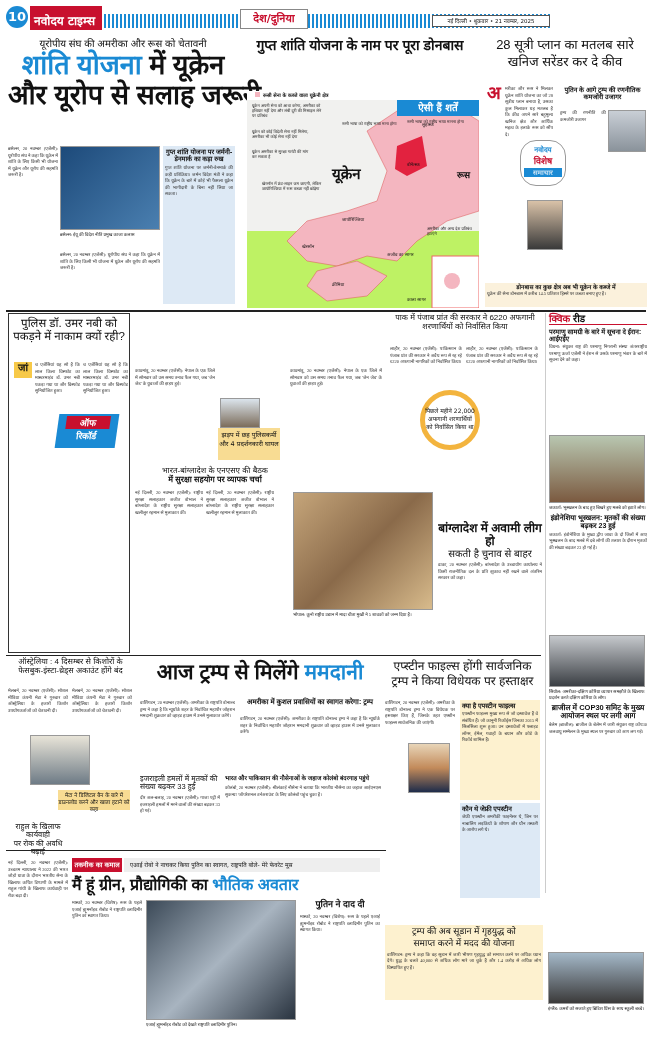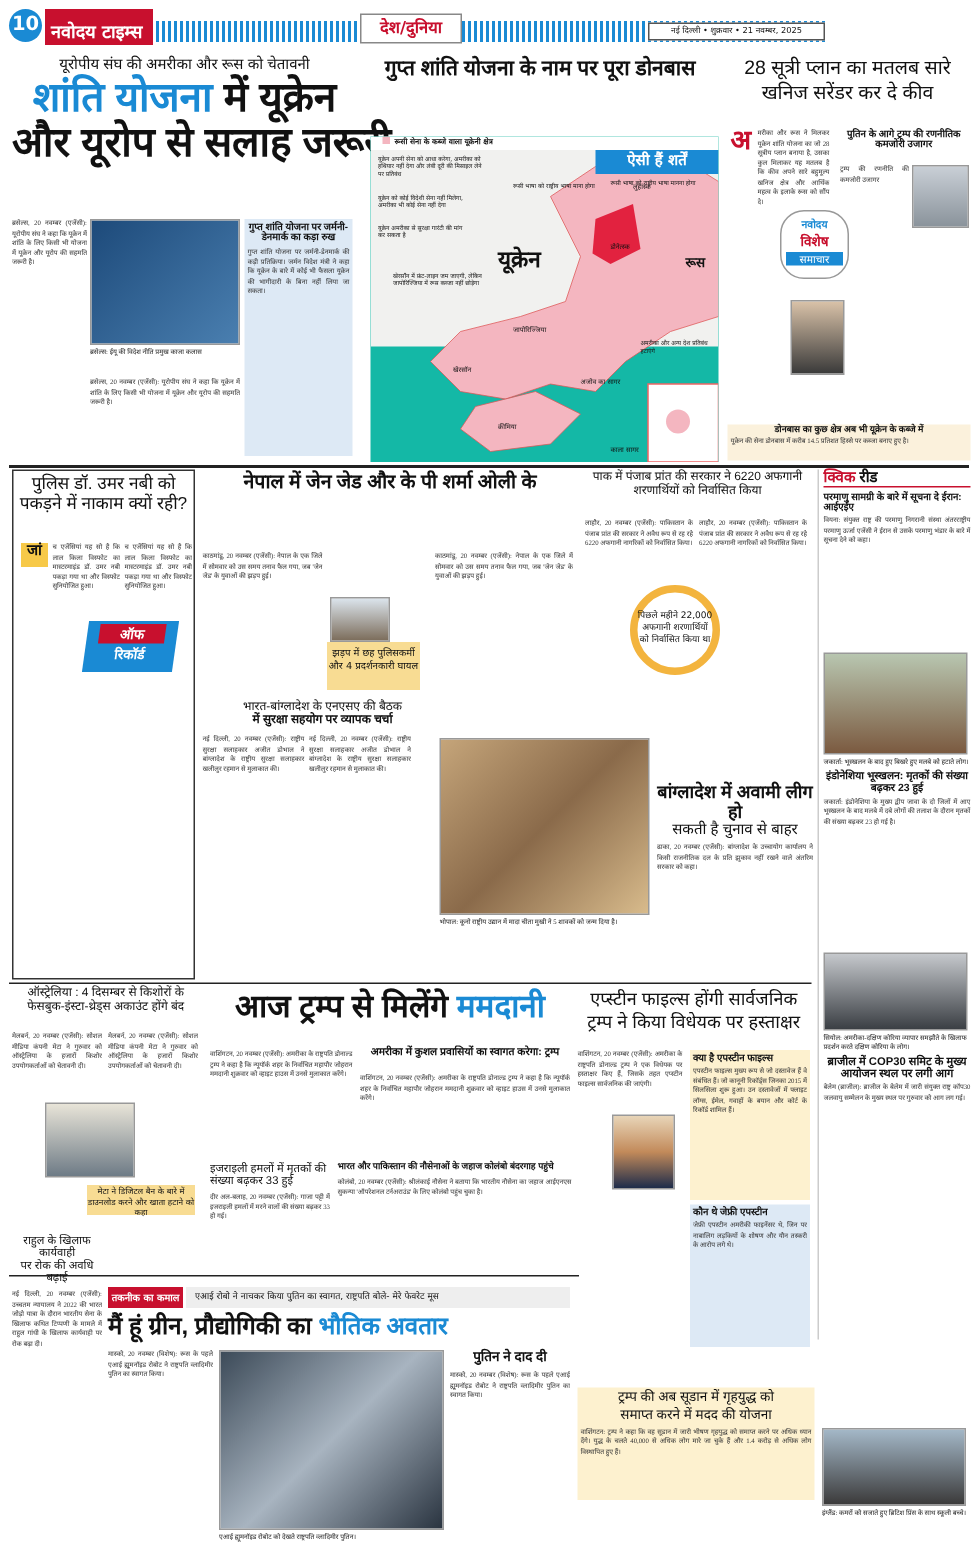--- a/index.html
+++ b/index.html
@@ -13,21 +13,21 @@
 .dateline{left:432px;top:15px;width:118px;height:12px;background:#fff;border:1px solid #555;font-size:5.5px;text-align:center;line-height:10px}
 .rule{background:#222}
 .txt{font-size:4.5px;line-height:6.5px;color:#333;text-align:justify;overflow:hidden;font-family:"Liberation Serif",serif}
 .h{font-family:"Liberation Sans",sans-serif;font-weight:bold;color:#111;line-height:1.1}
 .blue{color:#1a8ad4}
 .red{color:#c8102e}
 .photo{background:linear-gradient(135deg,#6a7a8a,#3b4650);border:1px solid #999}
 .box{border:1px solid #333}
 .shade{background:#dde9f5}
 .cap{font-size:4.5px;line-height:6px;color:#222;font-family:"Liberation Serif",serif}
-.map{background:#14b8a6;overflow:hidden}
+.map{background:#bef264;overflow:hidden}
 </style>
 </head>
 <body>
 
 <div class="abs hdr">
   <div class="abs pgno">10</div>
   <div class="abs mast"><span>नवोदय टाइम्स</span></div>
   <div class="abs stripe"></div>
   <div class="abs section">देश/दुनिया</div>
   <div class="abs dateline">नई दिल्ली • शुक्रवार • 21 नवम्बर, 2025</div>
@@ -107,21 +107,20 @@
   <div class="abs h" style="left:5px;top:48px;width:18px;height:16px;background:#f7c948;font-size:10px;text-align:center">जां</div>
   <div class="abs txt" style="left:26px;top:48px;width:45px;height:280px">च एजेंसियां यह सो है कि लाल किला विस्फोट का मास्टरमाइंड डॉ. उमर नबी पकड़ा गया था और विस्फोट सुनियोजित हुआ।</div>
   <div class="abs txt" style="left:74px;top:48px;width:45px;height:280px">च एजेंसियां यह सो है कि लाल किला विस्फोट का मास्टरमाइंड डॉ. उमर नबी पकड़ा गया था और विस्फोट सुनियोजित हुआ।</div>
   <div class="abs" style="left:48px;top:100px;width:60px;height:34px;background:#1a8ad4;transform:skewX(-8deg);text-align:center;color:#fff">
     <div style="font-size:9px;font-weight:bold;background:#c8102e;margin:2px 8px 0">ऑफ</div>
     <div style="font-size:9px;font-weight:bold">रिकॉर्ड</div>
   </div>
 </div>
 
 <div class="abs" style="left:135px;top:314px;width:250px">
-  <div class="h" style="font-size:13px;white-space:nowrap;text-align:center">नेपाल में जेन जेड और के पी शर्मा ओली के</div>
 </div>
 <div class="abs txt" style="left:135px;top:368px;width:80px;height:90px">काठमांडू, 20 नवम्बर (एजेंसी): नेपाल के एक जिले में सोमवार को उस समय तनाव फैल गया, जब 'जेन जेड' के युवाओं की झड़प हुई।</div>
 <div class="abs photo" style="left:220px;top:398px;width:40px;height:30px;background:linear-gradient(#dbe4ec,#7c6d5b)"></div>
 <div class="abs" style="left:218px;top:428px;width:62px;height:32px;background:#f8dc93;font-size:6.5px;text-align:center;padding-top:3px;line-height:9px">झड़प में छह पुलिसकर्मी और 4 प्रदर्शनकारी घायल</div>
 <div class="abs txt" style="left:290px;top:368px;width:92px;height:90px">काठमांडू, 20 नवम्बर (एजेंसी): नेपाल के एक जिले में सोमवार को उस समय तनाव फैल गया, जब 'जेन जेड' के युवाओं की झड़प हुई।</div>
 
 <div class="abs h" style="left:390px;top:314px;width:150px;font-size:8px;font-weight:normal;text-align:center">पाक में पंजाब प्रांत की सरकार ने 6220 अफगानी शरणार्थियों को निर्वासित किया</div>
 <div class="abs txt" style="left:390px;top:346px;width:72px;height:130px">लाहौर, 20 नवम्बर (एजेंसी): पाकिस्तान के पंजाब प्रांत की सरकार ने अवैध रूप से रह रहे 6220 अफगानी नागरिकों को निर्वासित किया।</div>
 <div class="abs txt" style="left:466px;top:346px;width:72px;height:130px">लाहौर, 20 नवम्बर (एजेंसी): पाकिस्तान के पंजाब प्रांत की सरकार ने अवैध रूप से रह रहे 6220 अफगानी नागरिकों को निर्वासित किया।</div>
 <div class="abs" style="left:420px;top:390px;width:60px;height:60px;border-radius:50%;background:#fff;border:5px solid #f3b43e;font-size:6px;text-align:center;padding-top:12px;line-height:8px">पिछले महीने 22,000 अफगानी शरणार्थियों को निर्वासित किया था</div>

